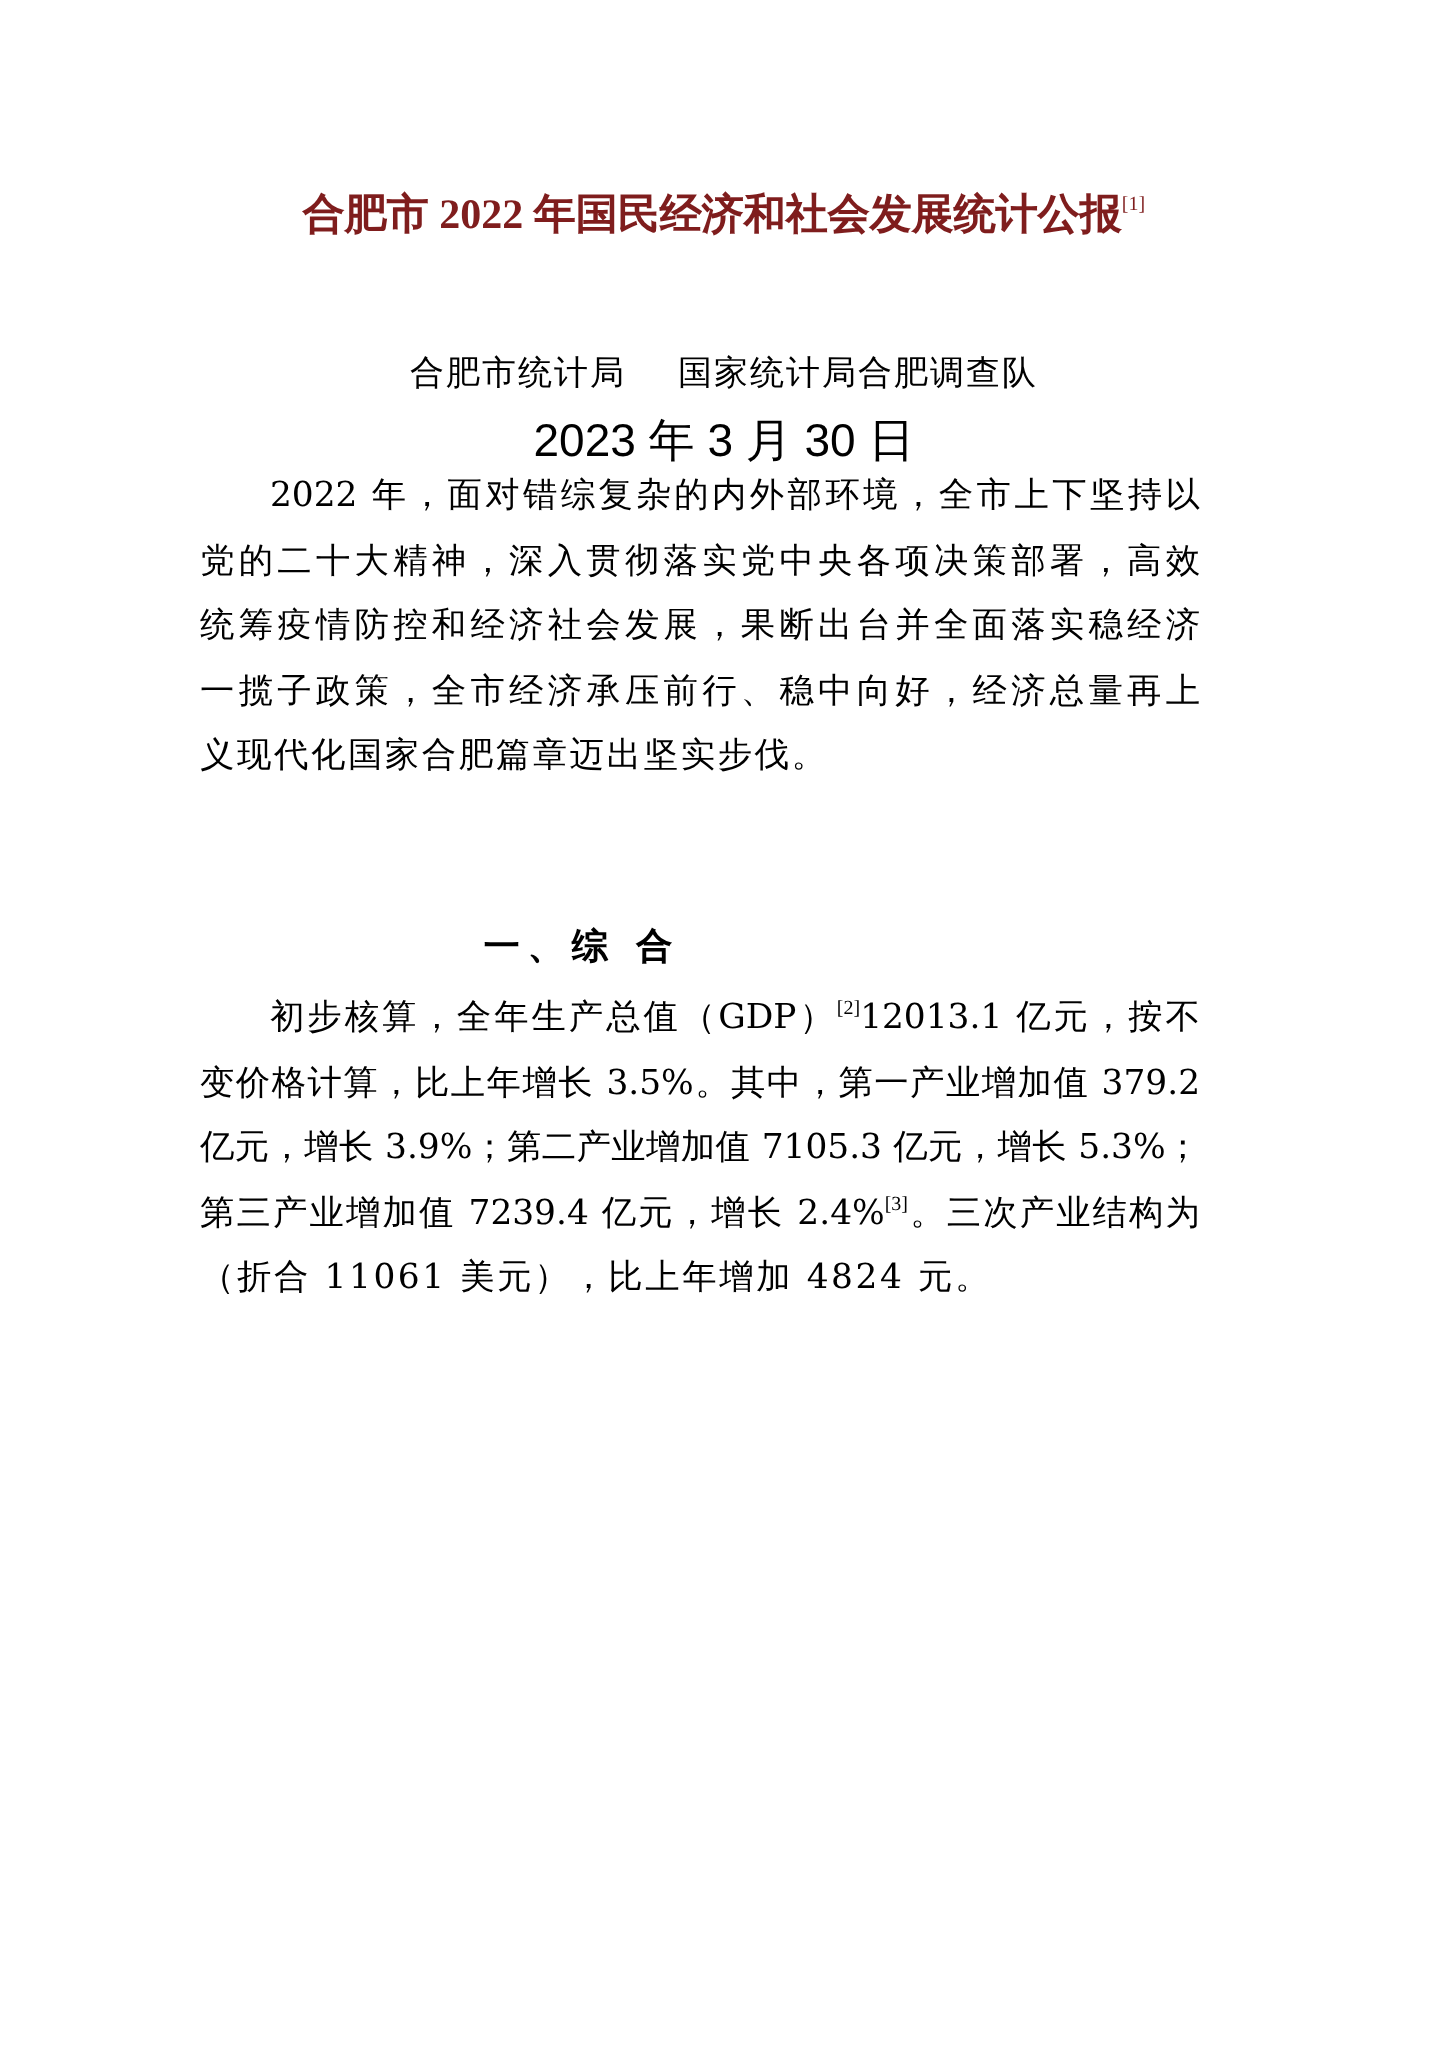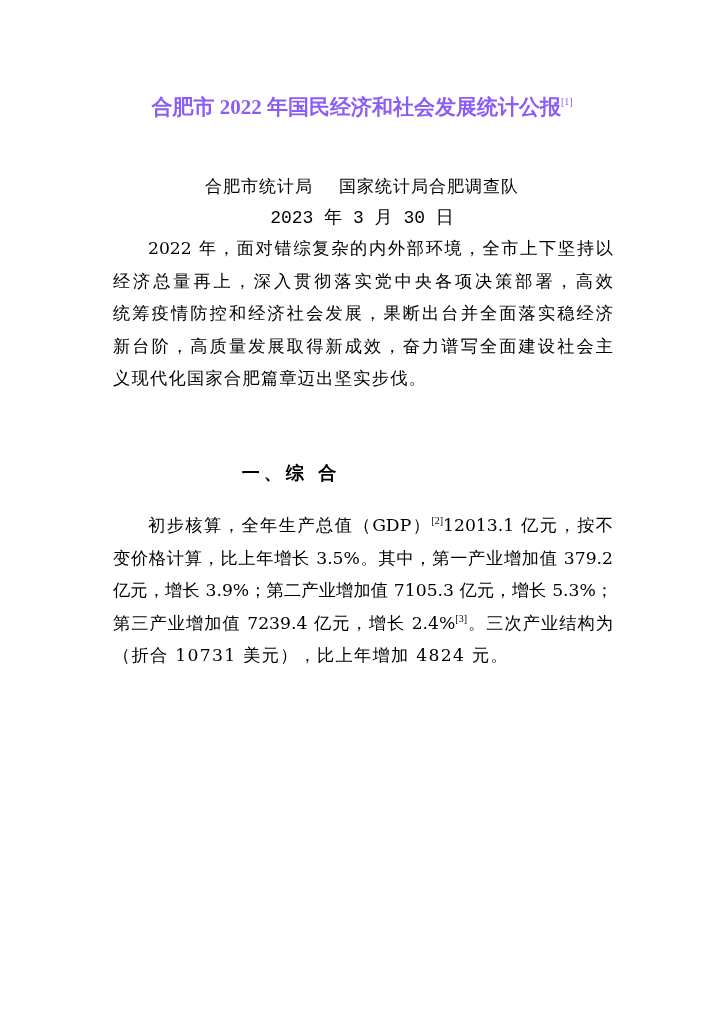--- a/index.html
+++ b/index.html
@@ -1,59 +1,59 @@
 <!DOCTYPE html>
 <html><head>
 <meta charset="utf-8">
 <style>
   html, body { margin: 0; padding: 0; background: #ffffff; }
   body { width: 724px; height: 1024px; position: relative; overflow: hidden;
          font-family: "DejaVu Serif", "Liberation Serif", serif; color: #000; }
   .title { position: absolute; left: 0; width: 724px; top: 93px; text-align: center;
            font-family: "Liberation Serif", "DejaVu Serif", serif; font-weight: bold;
-           font-size: 21px; color: #8b5cf6; letter-spacing: 0px; white-space: nowrap; }
+           font-size: 21px; color: #7f1d1d; letter-spacing: 0px; white-space: nowrap; }
   .title sup { font-size: 10px; vertical-align: 9px; font-weight: normal; }
   .center-line { position: absolute; left: 0; width: 724px; text-align: center;
                  font-size: 17px; white-space: nowrap; }
   .authors { top: 175px; letter-spacing: 1px; }
   .authors .gap { display: inline-block; width: 26px; }
-  .date { top: 205px; font-family: Liberation Mono, monospace; font-size: 18px; }
-  .lines { position: absolute; left: 113px; width: 500px; }
+  .date { top: 205px; font-family: Liberation Sans, sans-serif; font-size: 23px; }
+  .lines { position: absolute; left: 100px; width: 500px; }
   .line { height: 32.6px; line-height: 32.6px; font-size: 17.2px; white-space: nowrap;
           text-align: justify; text-align-last: justify; }
   .line.first { padding-left: 35px; }
   .line.last { text-align-last: left; letter-spacing: 1.3px; }
   .line sup { font-family: "Liberation Serif", serif; font-size: 10px; vertical-align: 7px; line-height: 0; }
   .heading { position: absolute; left: 0; width: 582px; top: 461px; text-align: center;
              font-size: 18px; font-weight: bold; letter-spacing: 4px; font-family: "DejaVu Sans", sans-serif; }
   #p1 { top: 232px; }
-  #p2 { top: 493px; margin-top: 16px; }
+  #p2 { top: 493px; }
 </style>
 </head>
 <body>
 
 <div class="title">
   <span>合肥市 2022 年国民经济和社会发展统计公报</span><sup>[1]</sup>
 </div>
 
 <div class="center-line authors">
   <span>合肥市统计局</span><span class="gap"></span><span>国家统计局合肥调查队</span>
 </div>
 
 <div class="center-line date">2023 年 3 月 30 日</div>
 
 <div class="lines" id="p1">
   <div class="line first">2022 年，面对错综复杂的内外部环境，全市上下坚持以</div>
-  <div class="line">经济总量再上，深入贯彻落实党中央各项决策部署，高效</div>
+  <div class="line">党的二十大精神，深入贯彻落实党中央各项决策部署，高效</div>
   <div class="line">统筹疫情防控和经济社会发展，果断出台并全面落实稳经济</div>
-  <div class="line">新台阶，高质量发展取得新成效，奋力谱写全面建设社会主</div>
+  <div class="line">一揽子政策，全市经济承压前行、稳中向好，经济总量再上</div>
   <div class="line last">义现代化国家合肥篇章迈出坚实步伐。</div>
 </div>
 
 <div class="heading">一、综 合</div>
 
 <div class="lines" id="p2">
   <div class="line first"><span>初步核算，全年生产总值（GDP）</span><sup>[2]</sup><span>12013.1 亿元，按不</span></div>
   <div class="line"><span>变价格计算，比上年增长 3.5%。其中，第一产业增加值 379.2</span></div>
   <div class="line"><span>亿元，增长 3.9%；第二产业增加值 7105.3 亿元，增长 5.3%；</span></div>
   <div class="line"><span>第三产业增加值 7239.4 亿元，增长 2.4%</span><sup>[3]</sup><span>。三次产业结构为</span></div>
-  <div class="line last"><span>（折合 10731 美元），比上年增加 4824 元。</span></div>
+  <div class="line last"><span>（折合 11061 美元），比上年增加 4824 元。</span></div>
 </div>
 
 </body></html>

